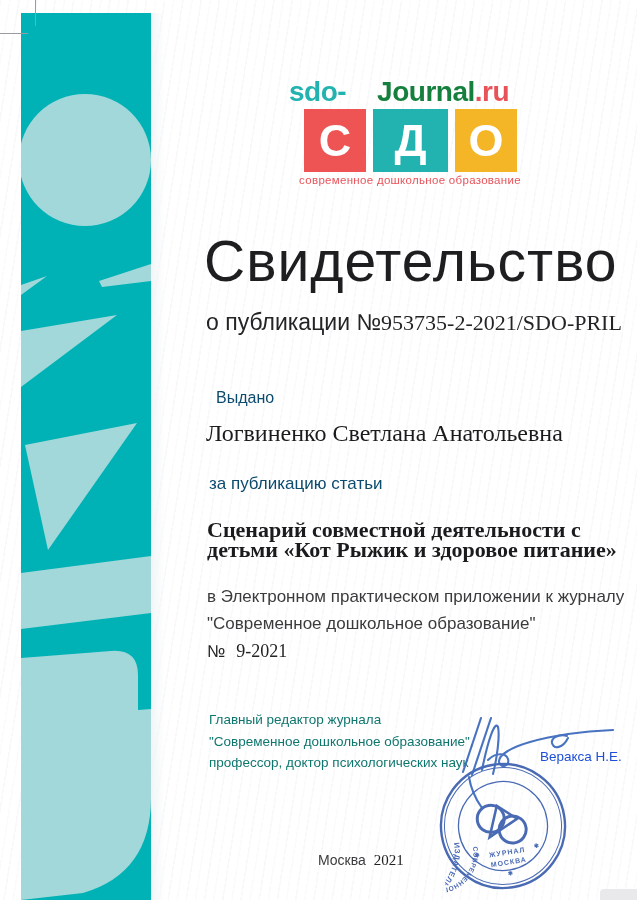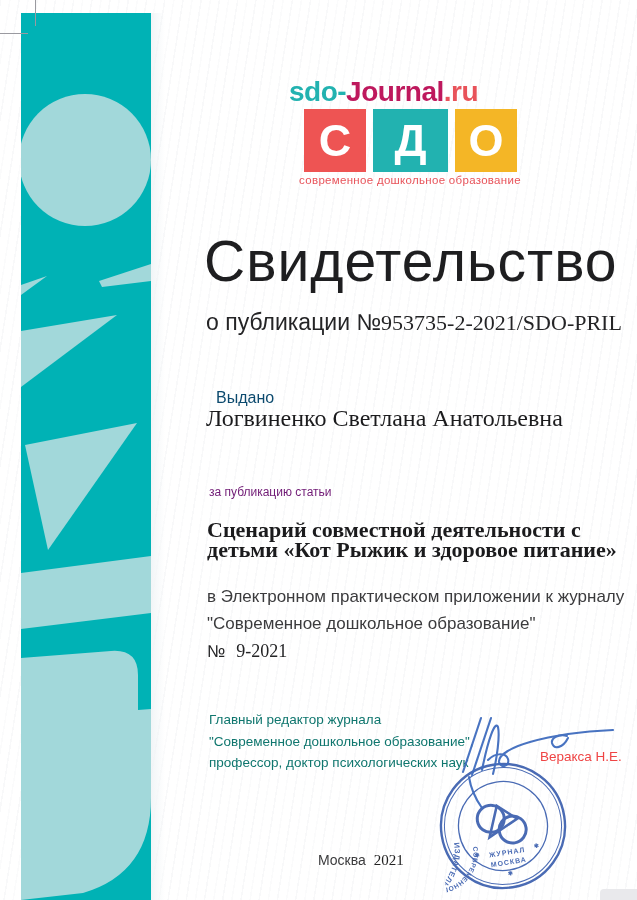--- a/index.html
+++ b/index.html
@@ -19,42 +19,42 @@
   
   .crop{position:absolute;background:#9a9aa0;z-index:5;}
   .crop-v{left:35px;top:0;width:1px;height:26px;}
   .crop-h{left:0;top:33px;width:28px;height:1px;}
   
   .band{position:absolute;left:21px;top:13px;width:130px;height:887px;background:#00b2b5;z-index:1;overflow:hidden;}
   .band-fade{position:absolute;left:151px;top:13px;width:14px;height:887px;z-index:1;
     background:linear-gradient(to right,rgba(240,244,246,.9),rgba(240,244,246,0));}
   
   .brand{left:289px;top:76px;font-size:28px;font-weight:bold;letter-spacing:-.5px;}
-  .brand .t{color:#22b2b0;} .brand .d{color:#be185d;} .brand .r{color:#e8535a;}
+  .brand .t{color:#22b2b0;} .brand .d{color:#15803d;margin-left:31px;} .brand .r{color:#e8535a;}
   .squares{left:304px;top:109px;display:flex;gap:7px;}
   .sq{height:63px;display:flex;align-items:center;justify-content:center;
       color:#fff;font-weight:bold;font-size:45px;line-height:1;}
   .sq1{width:62px;} .sq2{width:75px;} .sq3{width:62px;}
   .tagline{left:297px;top:174px;width:226px;text-align:center;font-size:11.5px;
       color:#e8535a;letter-spacing:.3px;}
   
   .title{left:204px;top:228px;font-size:57px;letter-spacing:1px;color:#1e1e20;}
   .subtitle{left:206px;top:309px;font-size:23px;color:#242426;}
   .subtitle .num{font-family:"Liberation Serif",serif;font-size:22px;}
   .issued{left:216px;top:389px;font-size:16px;color:#0c4a6e;}
-  .recipient{left:206px;top:405px;font-family:"Liberation Serif",serif;font-size:24px;color:#1b1b1d;}
-  .reason{left:209px;top:485px;font-size:12px;color:#701a75;}
+  .recipient{left:206px;top:420px;font-family:"Liberation Serif",serif;font-size:24px;color:#1b1b1d;}
+  .reason{left:209px;top:474px;font-size:17px;color:#0c4a6e;}
   .article{left:207px;top:520px;max-width:455px;font-family:"Liberation Serif",serif;
       font-size:22px;font-weight:bold;line-height:20px;color:#1b1b1d;}
   .jline1{left:207px;top:587px;font-size:17px;color:#3b3b3d;}
   .jline2{left:207px;top:614px;font-size:17px;color:#3b3b3d;}
   .issue{left:207px;top:641px;font-size:17px;color:#242426;}
   .issue .num{font-family:"Liberation Serif",serif;font-size:18px;margin-left:11px;}
   .editor{left:209px;top:709px;font-size:13.5px;line-height:21.5px;color:#0f766e;}
-  .editor-name{left:540px;top:749px;font-size:13.5px;color:#ef4444;}
+  .editor-name{left:540px;top:749px;font-size:13.5px;color:#1d4ed8;}
   .footer{left:318px;top:852px;font-size:14px;color:#3b3b3d;}
   .footer .year{font-family:"Liberation Serif",serif;font-size:15px;color:#222;margin-left:8px;}
   .stamp{left:437px;top:760px;transform:rotate(-9deg);opacity:.92;z-index:3;}
   .sign{left:450px;top:698px;z-index:4;opacity:.95;}
   .corner-shadow{right:0;bottom:0;width:37px;height:11px;background:#e9e9ec;border-radius:4px 0 0 0;z-index:2;}
 </style>
 </head>
 <body>
 
 <div class="page">

